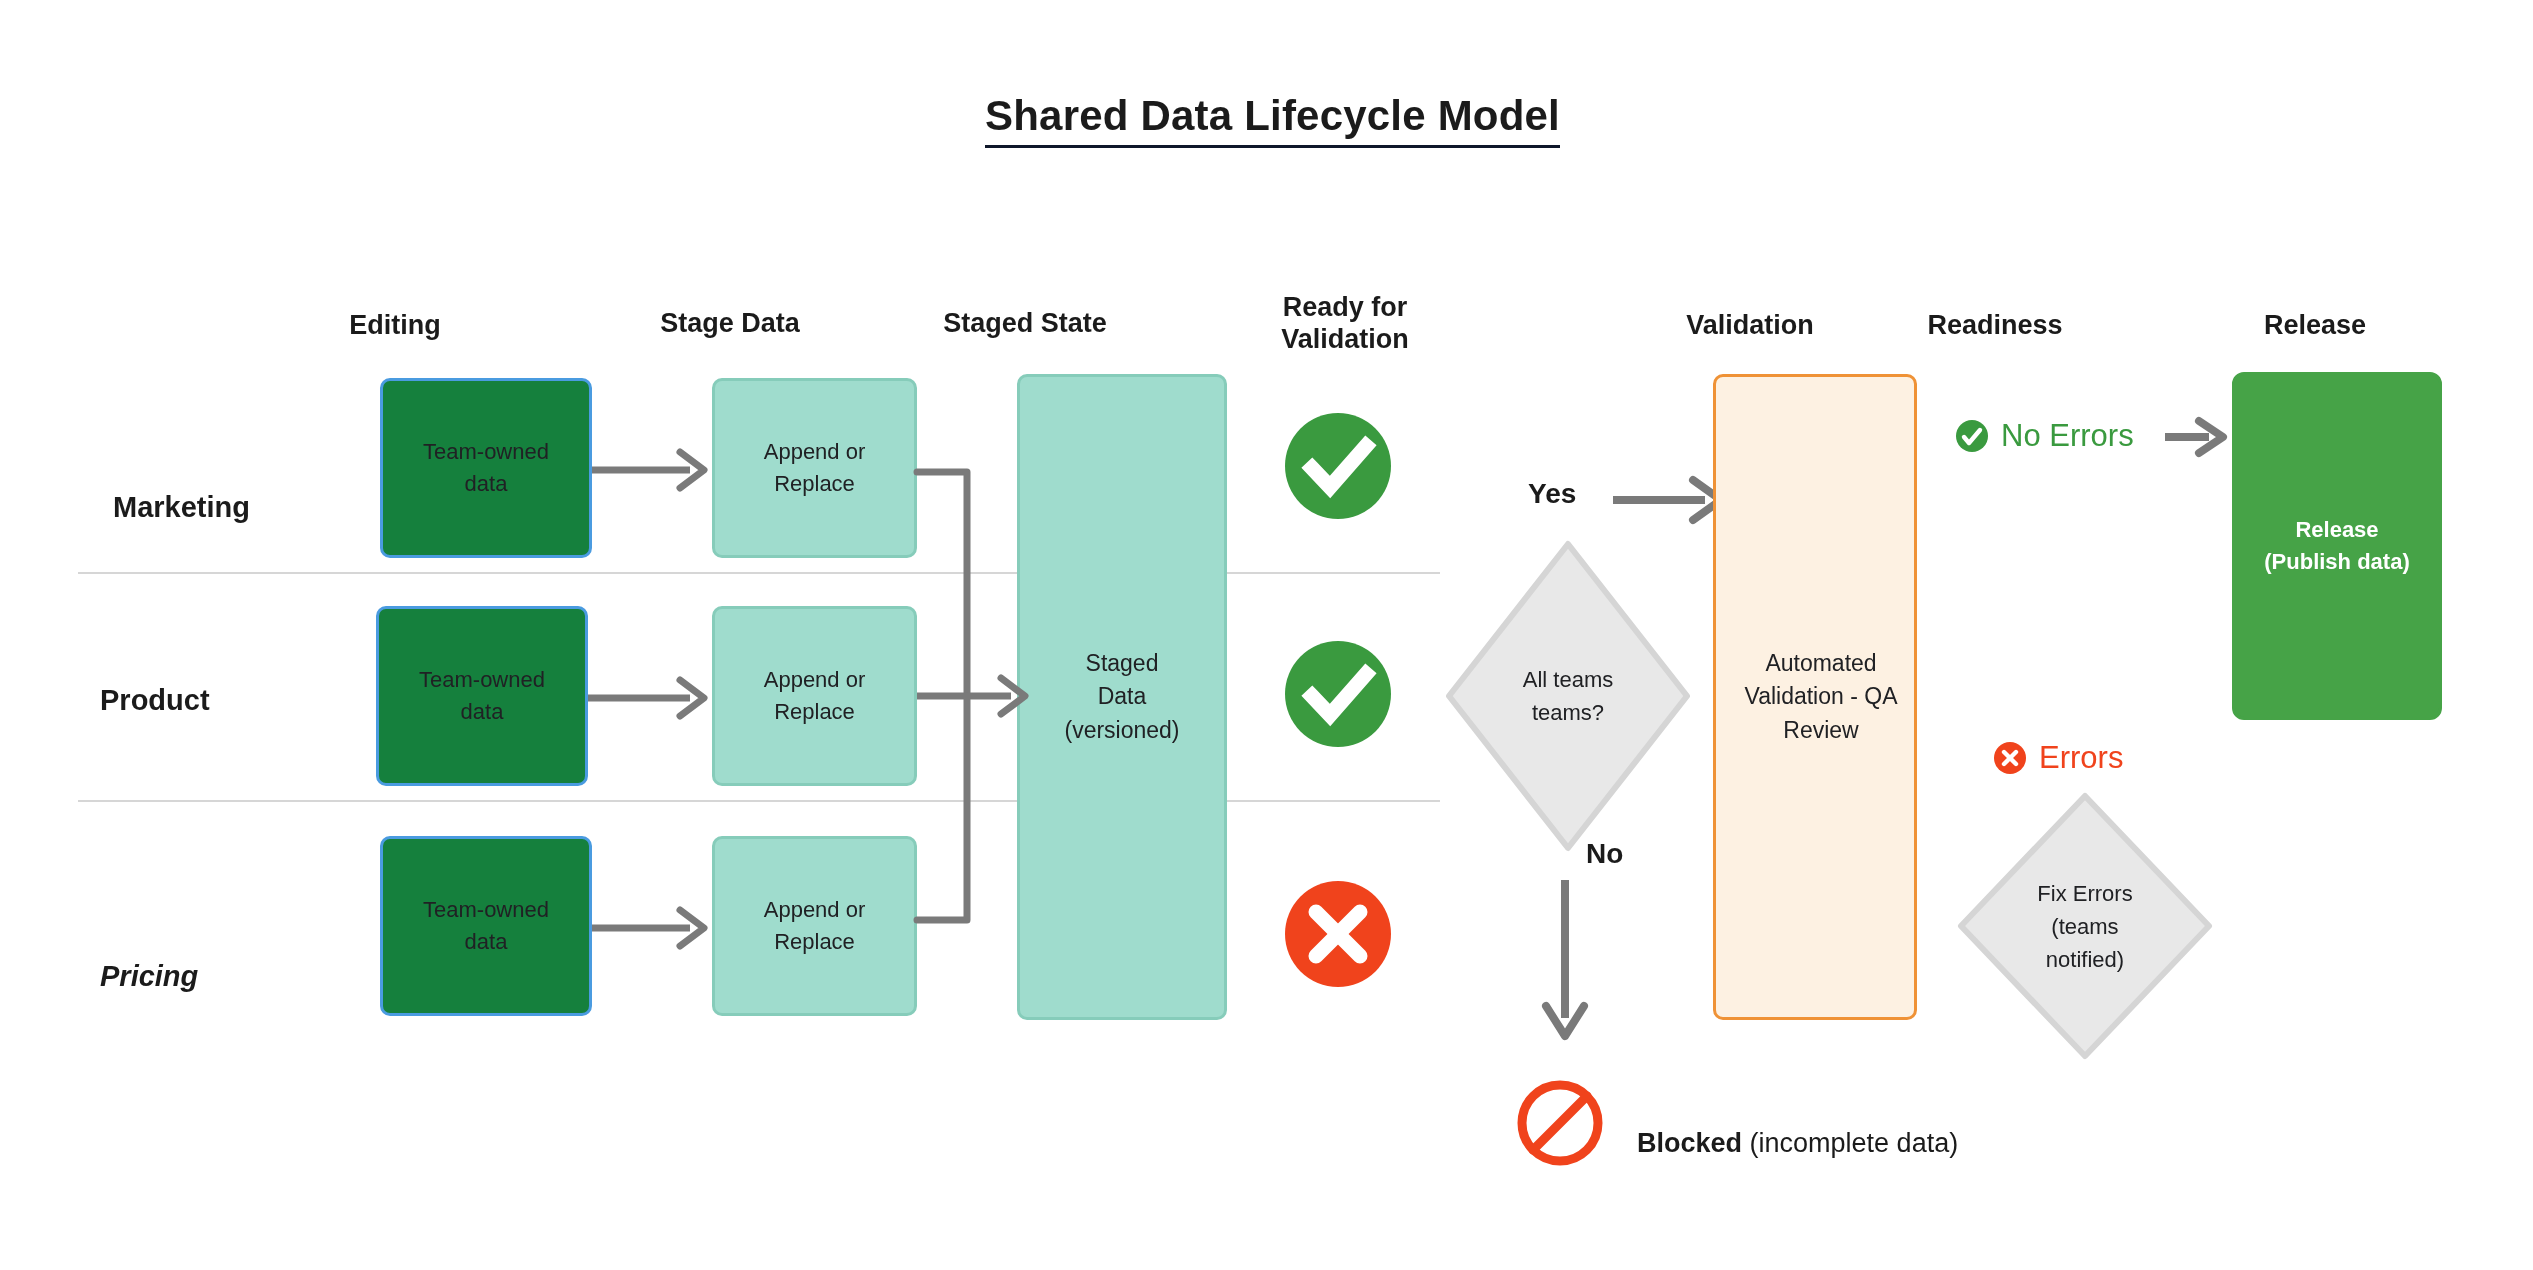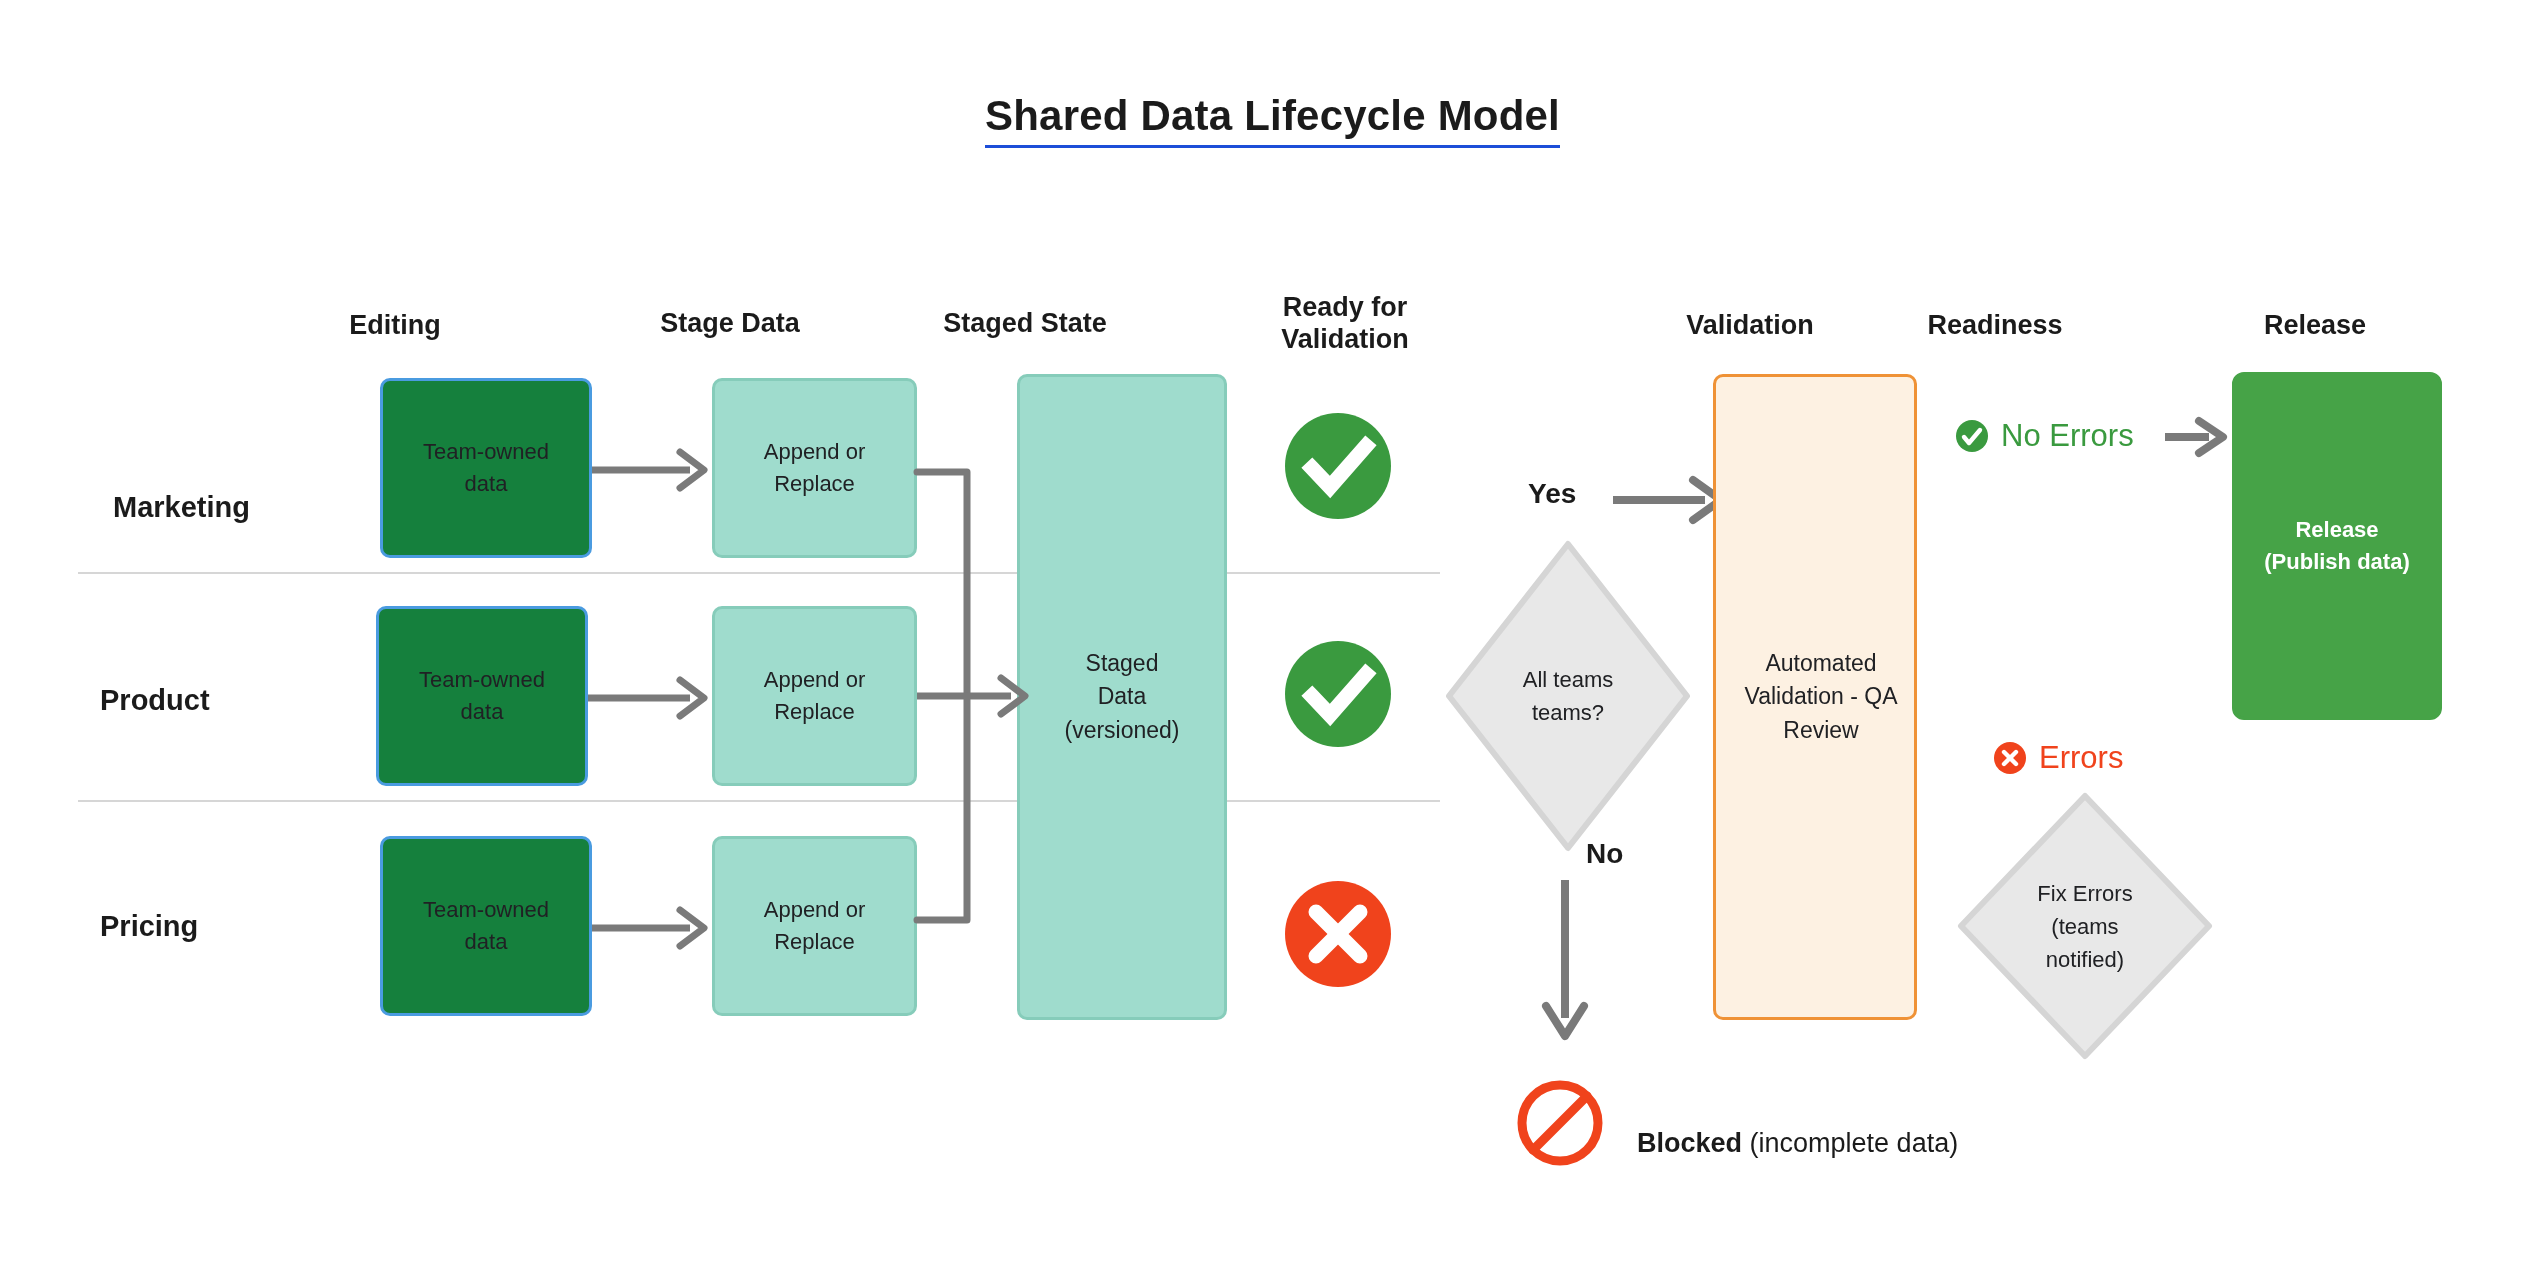--- a/index.html
+++ b/index.html
@@ -8,21 +8,21 @@
     font-family:"Liberation Sans","DejaVu Sans",sans-serif;
     color:#202124;
   }
   .abs{position:absolute;}
 
   
   #title{
     left:0;top:92px;width:2533px;text-align:center;
     font-size:42px;font-weight:700;letter-spacing:.2px;color:#1b1b1b;
   }
-  #title span{border-bottom:3px solid #1d4ed8;padding-bottom:6px;margin-left:12px;}
+  #title span{border-bottom:3px solid #0f172a;padding-bottom:6px;margin-left:12px;}
 
   
   .col-head{
     font-size:27px;font-weight:700;color:#1b1b1b;text-align:center;
     line-height:1.18;
   }
 
   
   .row-label{
     font-size:29px;font-weight:700;color:#1b1b1b;
@@ -98,21 +98,21 @@
 </div>
 <div class="abs col-head" style="left:1625px;top:310px;width:250px;">Validation</div>
 <div class="abs col-head" style="left:1870px;top:310px;width:250px;">Readiness</div>
 <div class="abs col-head" style="left:2190px;top:310px;width:250px;">Release</div>
 
 <div class="abs divider" style="left:78px;top:572px;width:1362px;"></div>
 <div class="abs divider" style="left:78px;top:800px;width:1362px;"></div>
 
 <div class="abs row-label" style="left:113px;top:458px;margin-top:33px;">Marketing</div>
 <div class="abs row-label" style="left:100px;top:684px;">Product</div>
-<div class="abs row-label" style="left:100px;top:910px;">Pricing</div>
+<div class="abs row-label" style="left:100px;top:960px;font-style:italic;">Pricing</div>
 
 <div class="abs node node-blue" style="left:380px;top:378px;width:212px;height:180px;flex-direction:column;">
   <span>Team-owned</span>
   <span>data</span>
 </div>
 <div class="abs node node-teal" style="left:712px;top:378px;width:205px;height:180px;flex-direction:column;">
   <span>Append or</span>
   <span>Replace</span>
 </div>
 

